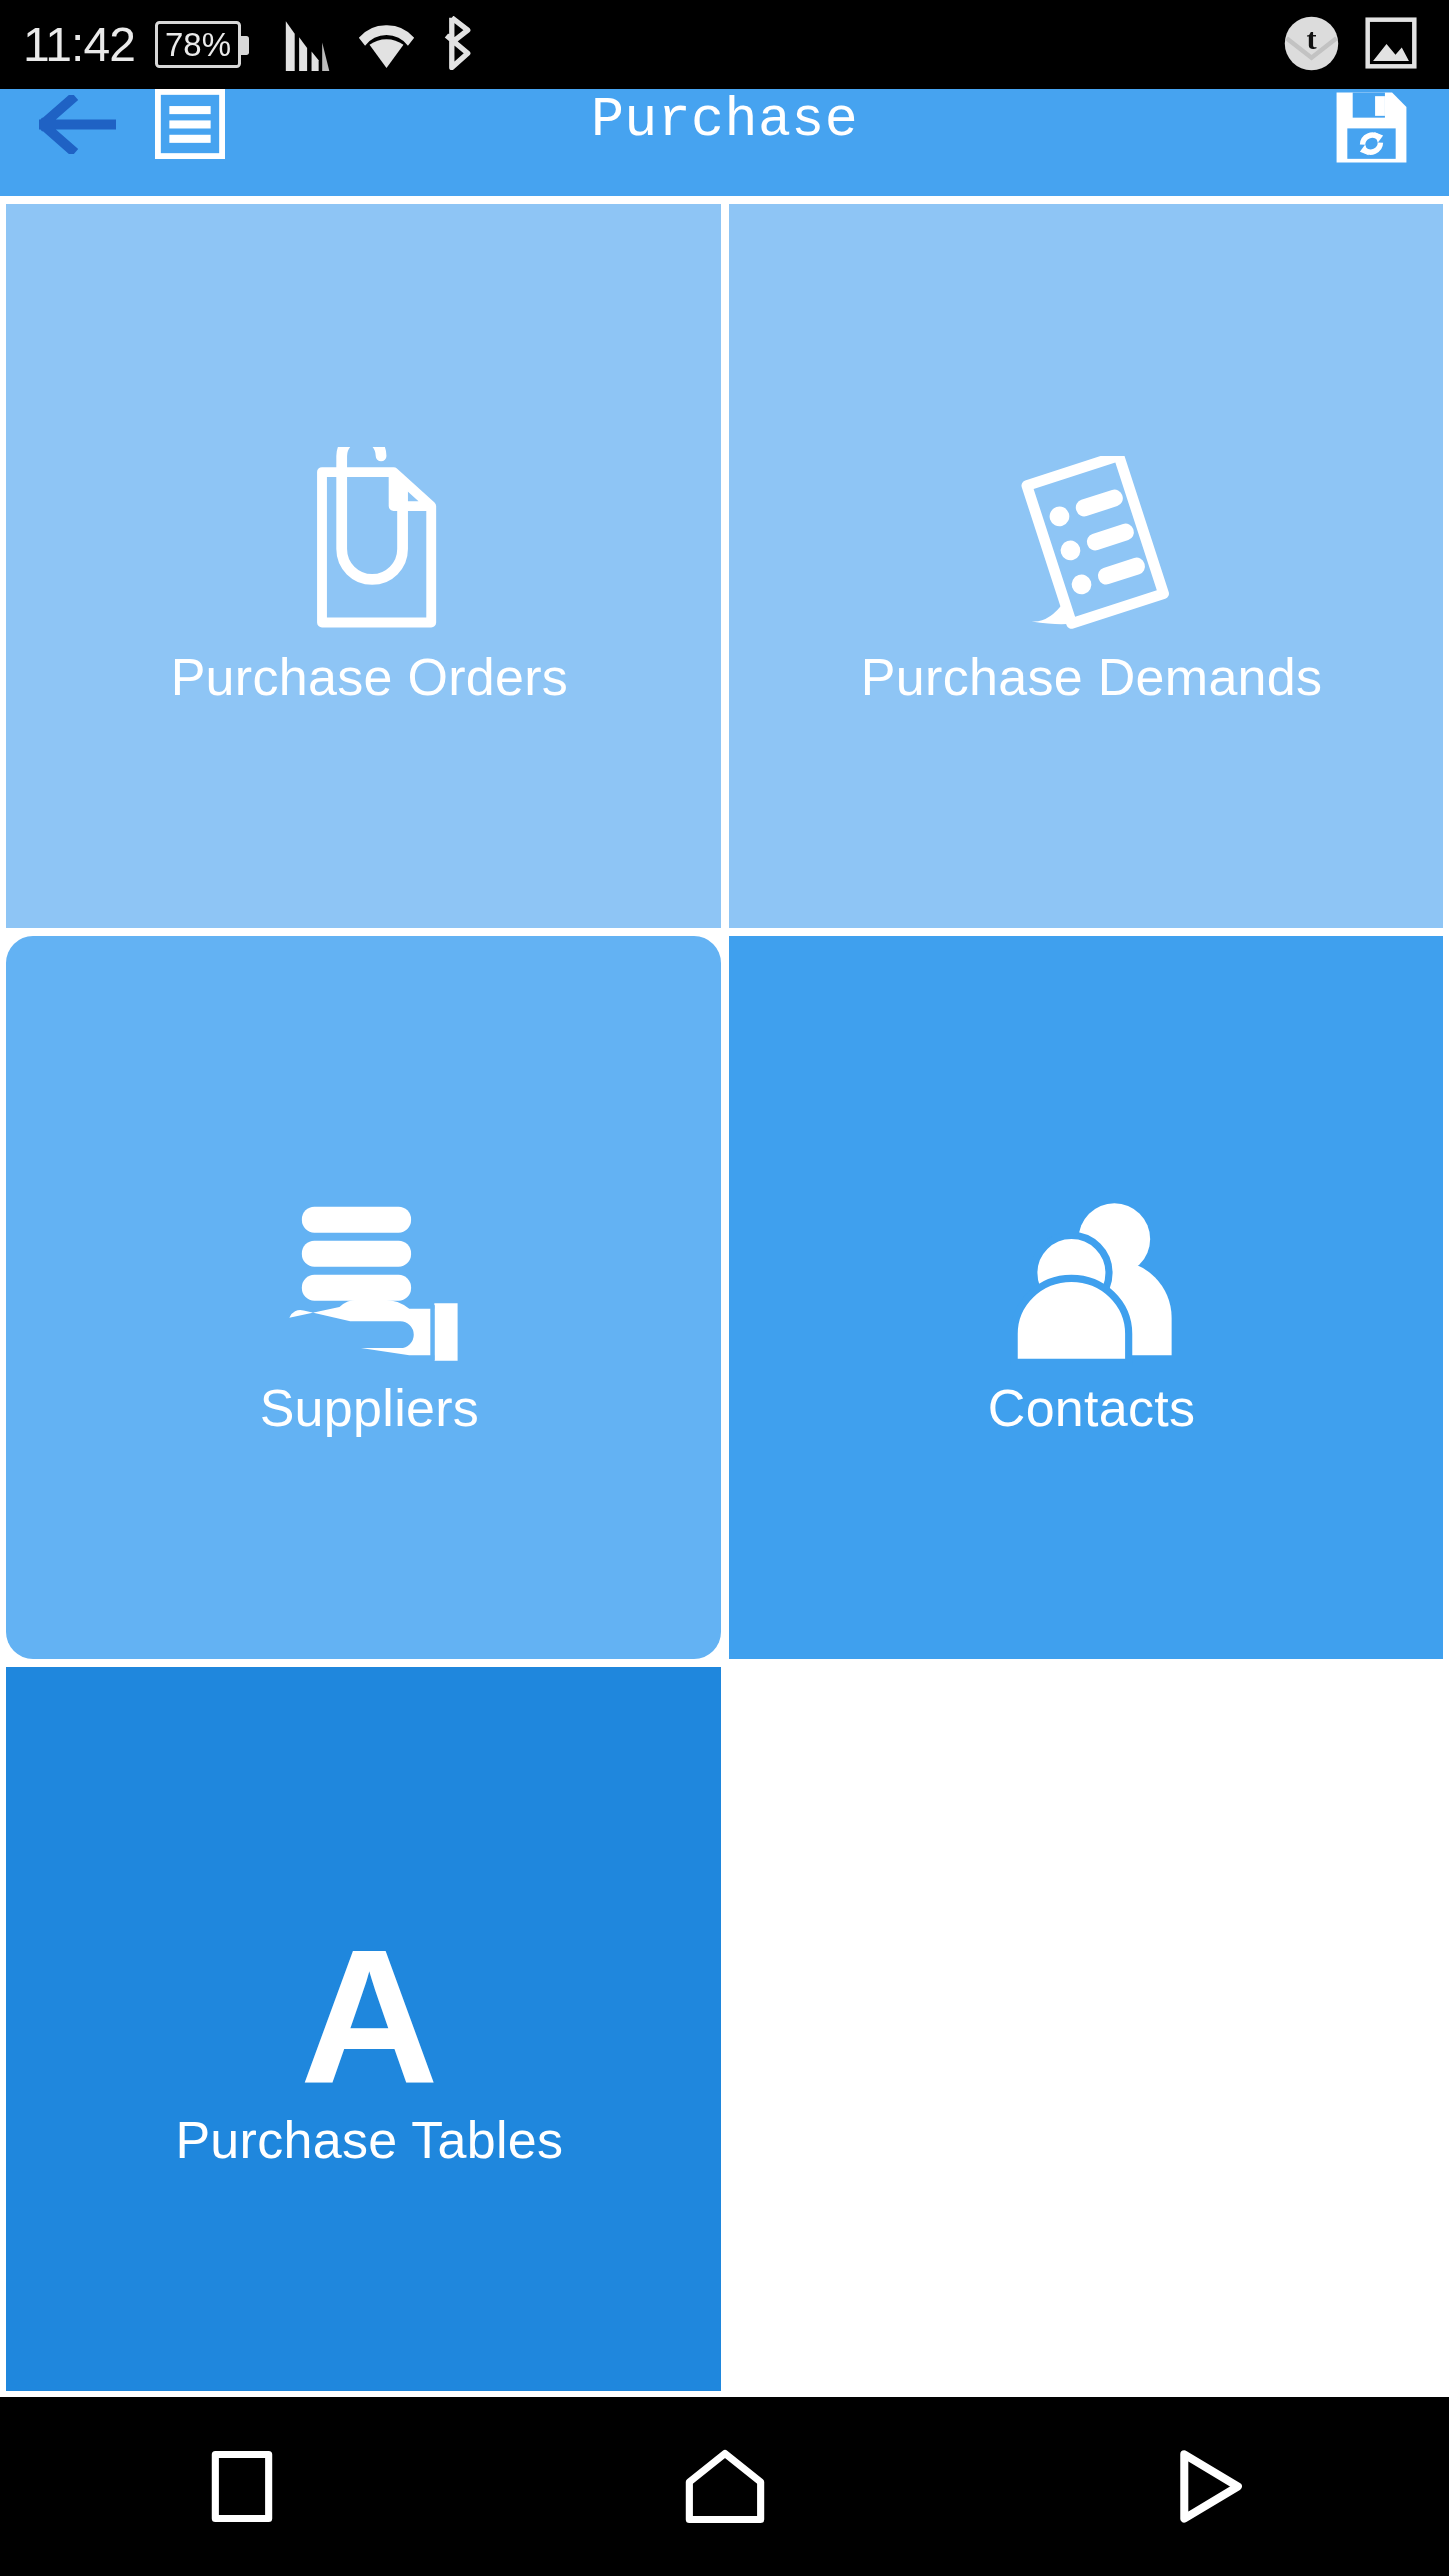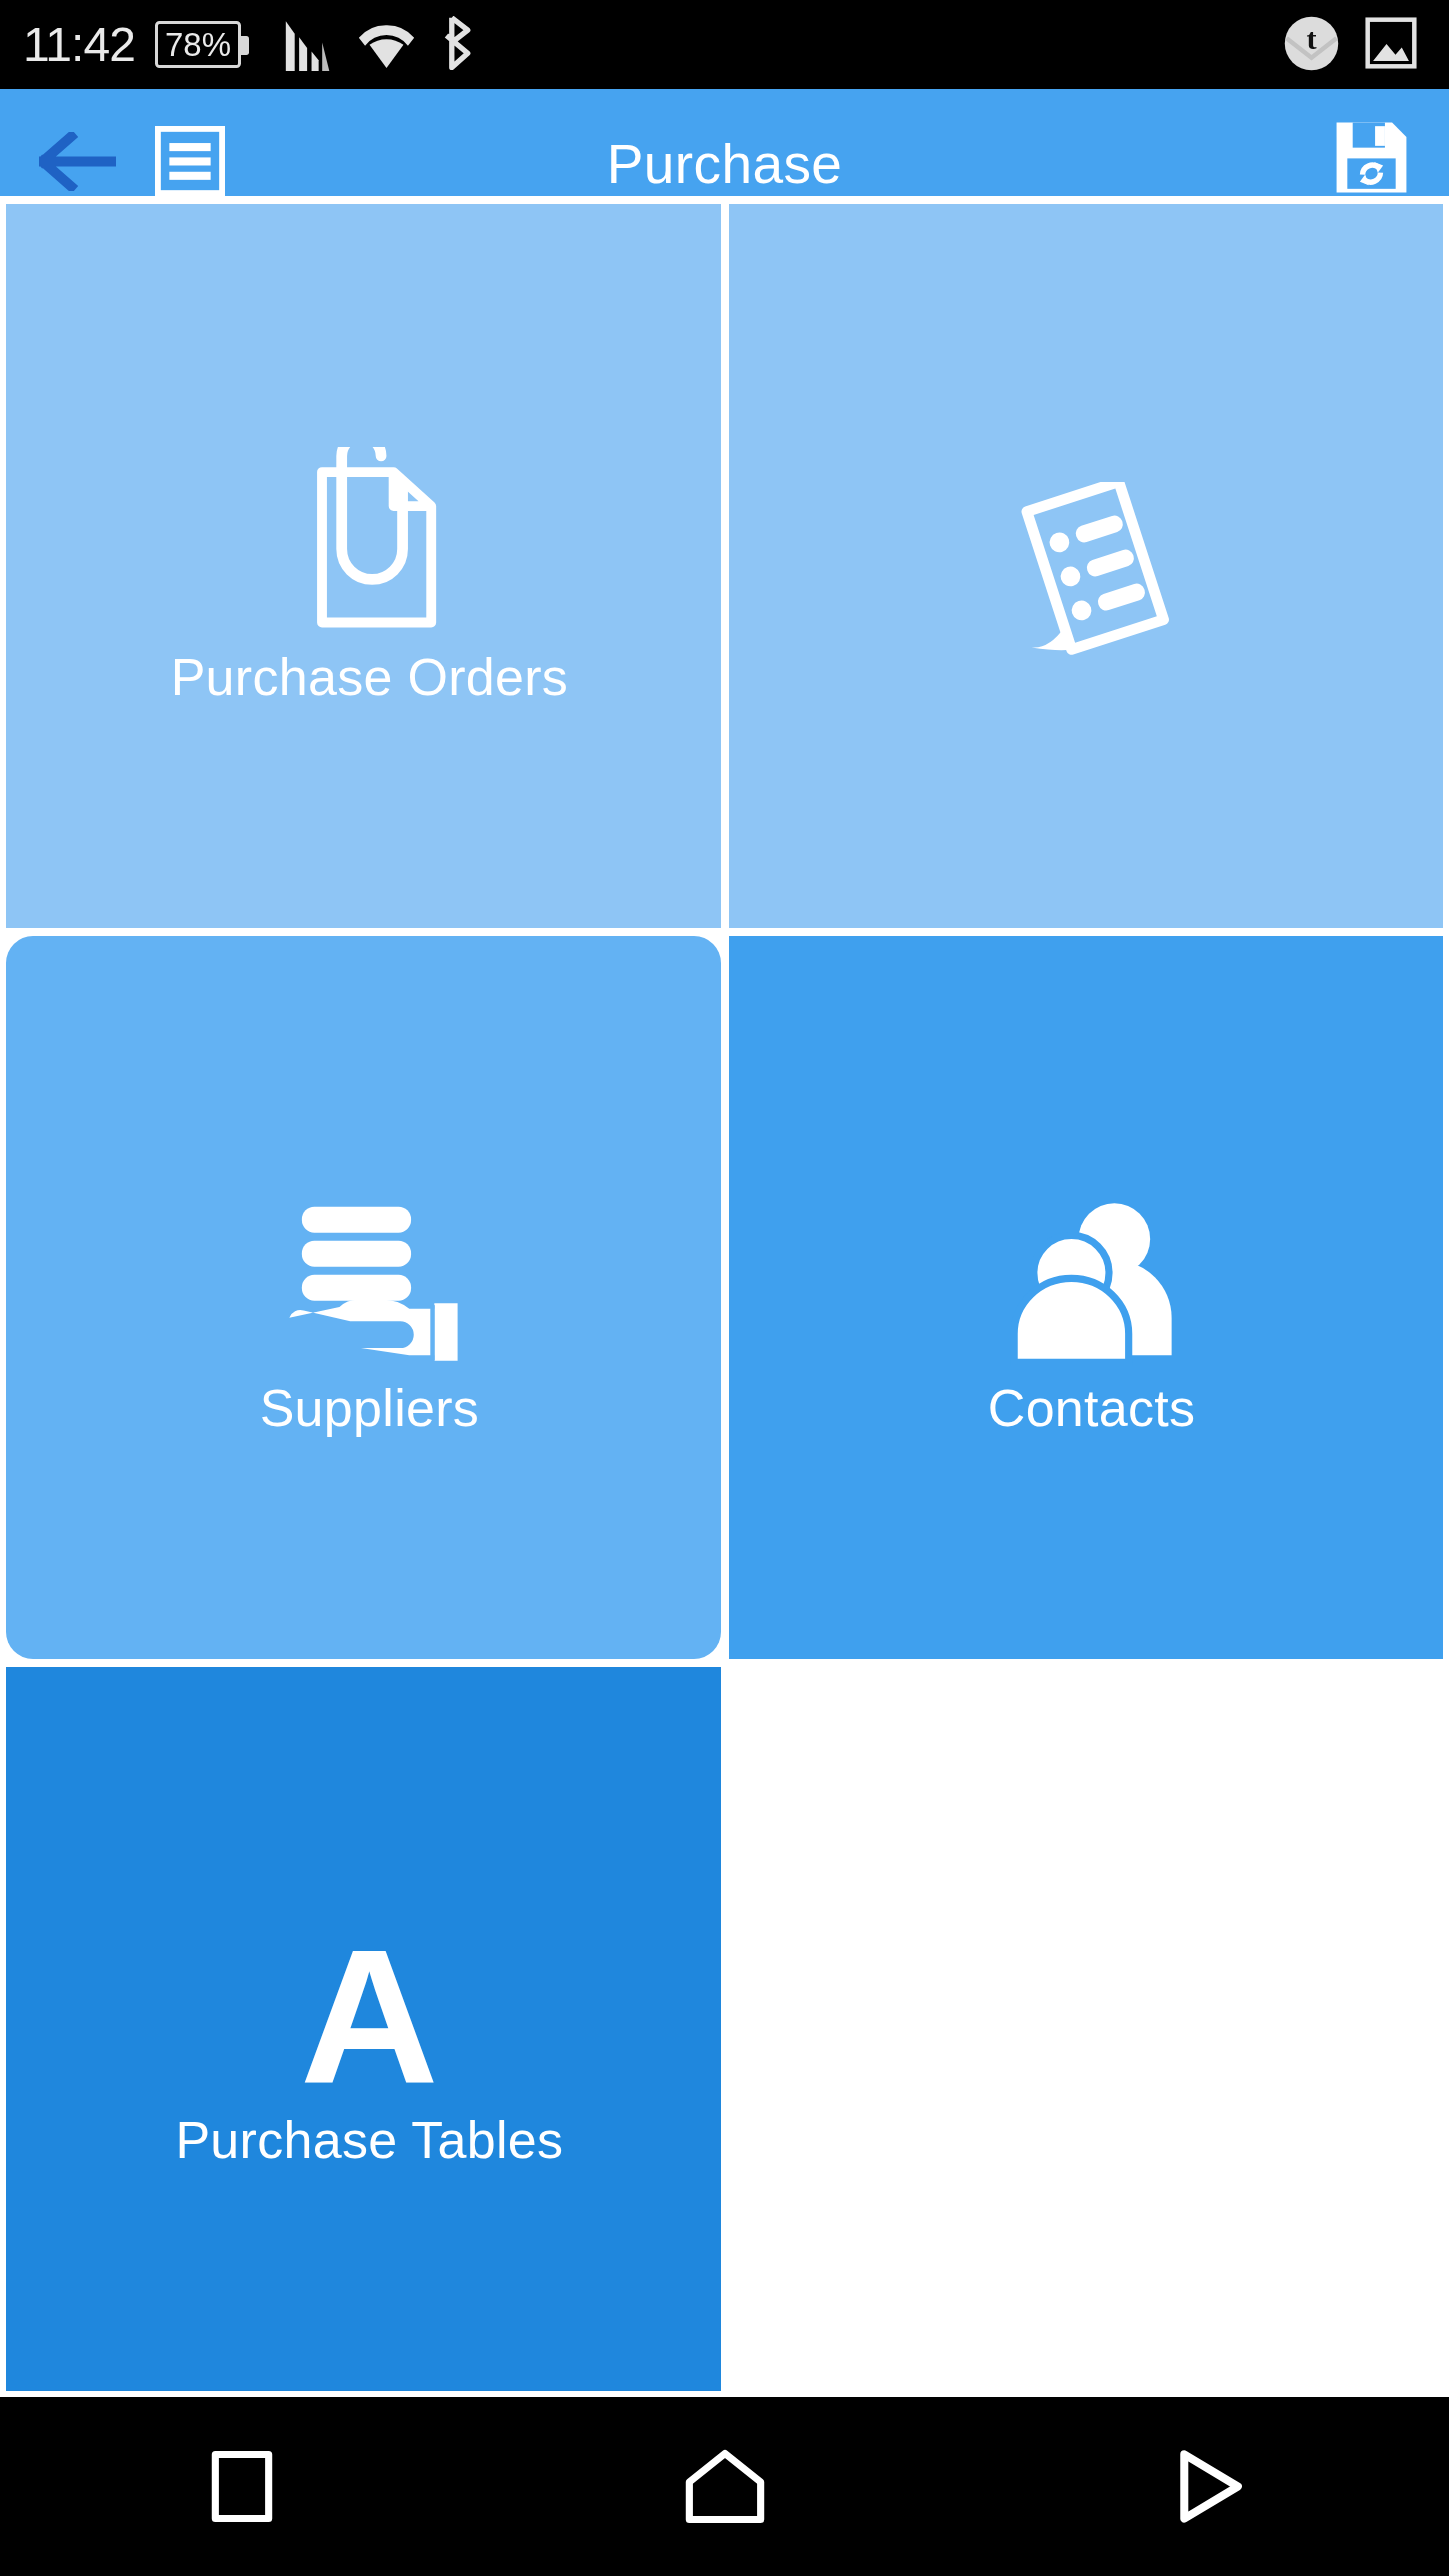--- a/index.html
+++ b/index.html
@@ -27,21 +27,21 @@
     background:#d8d8d8; border-radius:0 2.7px 2.7px 0;
   }
   .sb-batt span { font-size:33px; color:#eaeaea; line-height:1; }
   .sb-icons-left { display:flex; align-items:center; gap:23px; margin-left:41px; }
   .sb-spacer { flex:1 1 auto; }
   .sb-icons-right { display:flex; align-items:center; gap:25px; margin-right:9px; }
 
   
   .appbar {
     flex:0 0 107px; height:107px; background:#46a3f0;
-    display:flex; align-items:flex-end; position:relative; padding:0 39px;
+    display:flex; align-items:flex-start; position:relative; padding:0 39px;font-family:Liberation Mono, monospace;
   }
   .appbar-left { display:flex; align-items:center; gap:39px; z-index:2; }
   .appbar-title {
     position:absolute; left:0; right:0; text-align:center;
     font-size:55px; color:#ffffff; font-weight:400; letter-spacing:0.4px;
     pointer-events:none;
   }
   .appbar-right { margin-left:auto; z-index:2; display:flex; align-items:center; }
   .icon-btn { display:flex; align-items:center; justify-content:center; cursor:pointer; }
 
@@ -189,20 +189,21 @@
             <path d="M52 150 Q28 168 10 160 Q38 174 52 176 Z" fill="#ffffff"></path>
             <circle cx="76" cy="58" r="11" fill="#ffffff"></circle>
             <rect x="96" y="48" width="54" height="19" rx="9" fill="#ffffff"></rect>
             <circle cx="76" cy="98" r="11" fill="#ffffff"></circle>
             <rect x="96" y="88" width="54" height="19" rx="9" fill="#ffffff"></rect>
             <circle cx="76" cy="138" r="11" fill="#ffffff"></circle>
             <rect x="96" y="128" width="54" height="19" rx="9" fill="#ffffff"></rect>
           </g>
         </svg>
       </div>
+      <div class="tile-label">Purchase Demands</div>
     </div>
 
     <div class="tile" style="background:#63b2f3;border-radius:27px;">
       <div class="tile-icon">
         <svg width="188" height="179" viewBox="0 0 210 200">
           <rect x="30" y="22" width="122" height="29" rx="14" fill="#ffffff"></rect>
           <rect x="30" y="60" width="122" height="29" rx="14" fill="#ffffff"></rect>
           <rect x="30" y="98" width="122" height="29" rx="14" fill="#ffffff"></rect>
           <path d="M16 146 a13 13 0 0 1 16 -8 L84 150 H140 a15 15 0 0 1 0 30 H96
                    L150 188 H182 V136 H150 a46 46 0 0 0 -28 -10 H92

